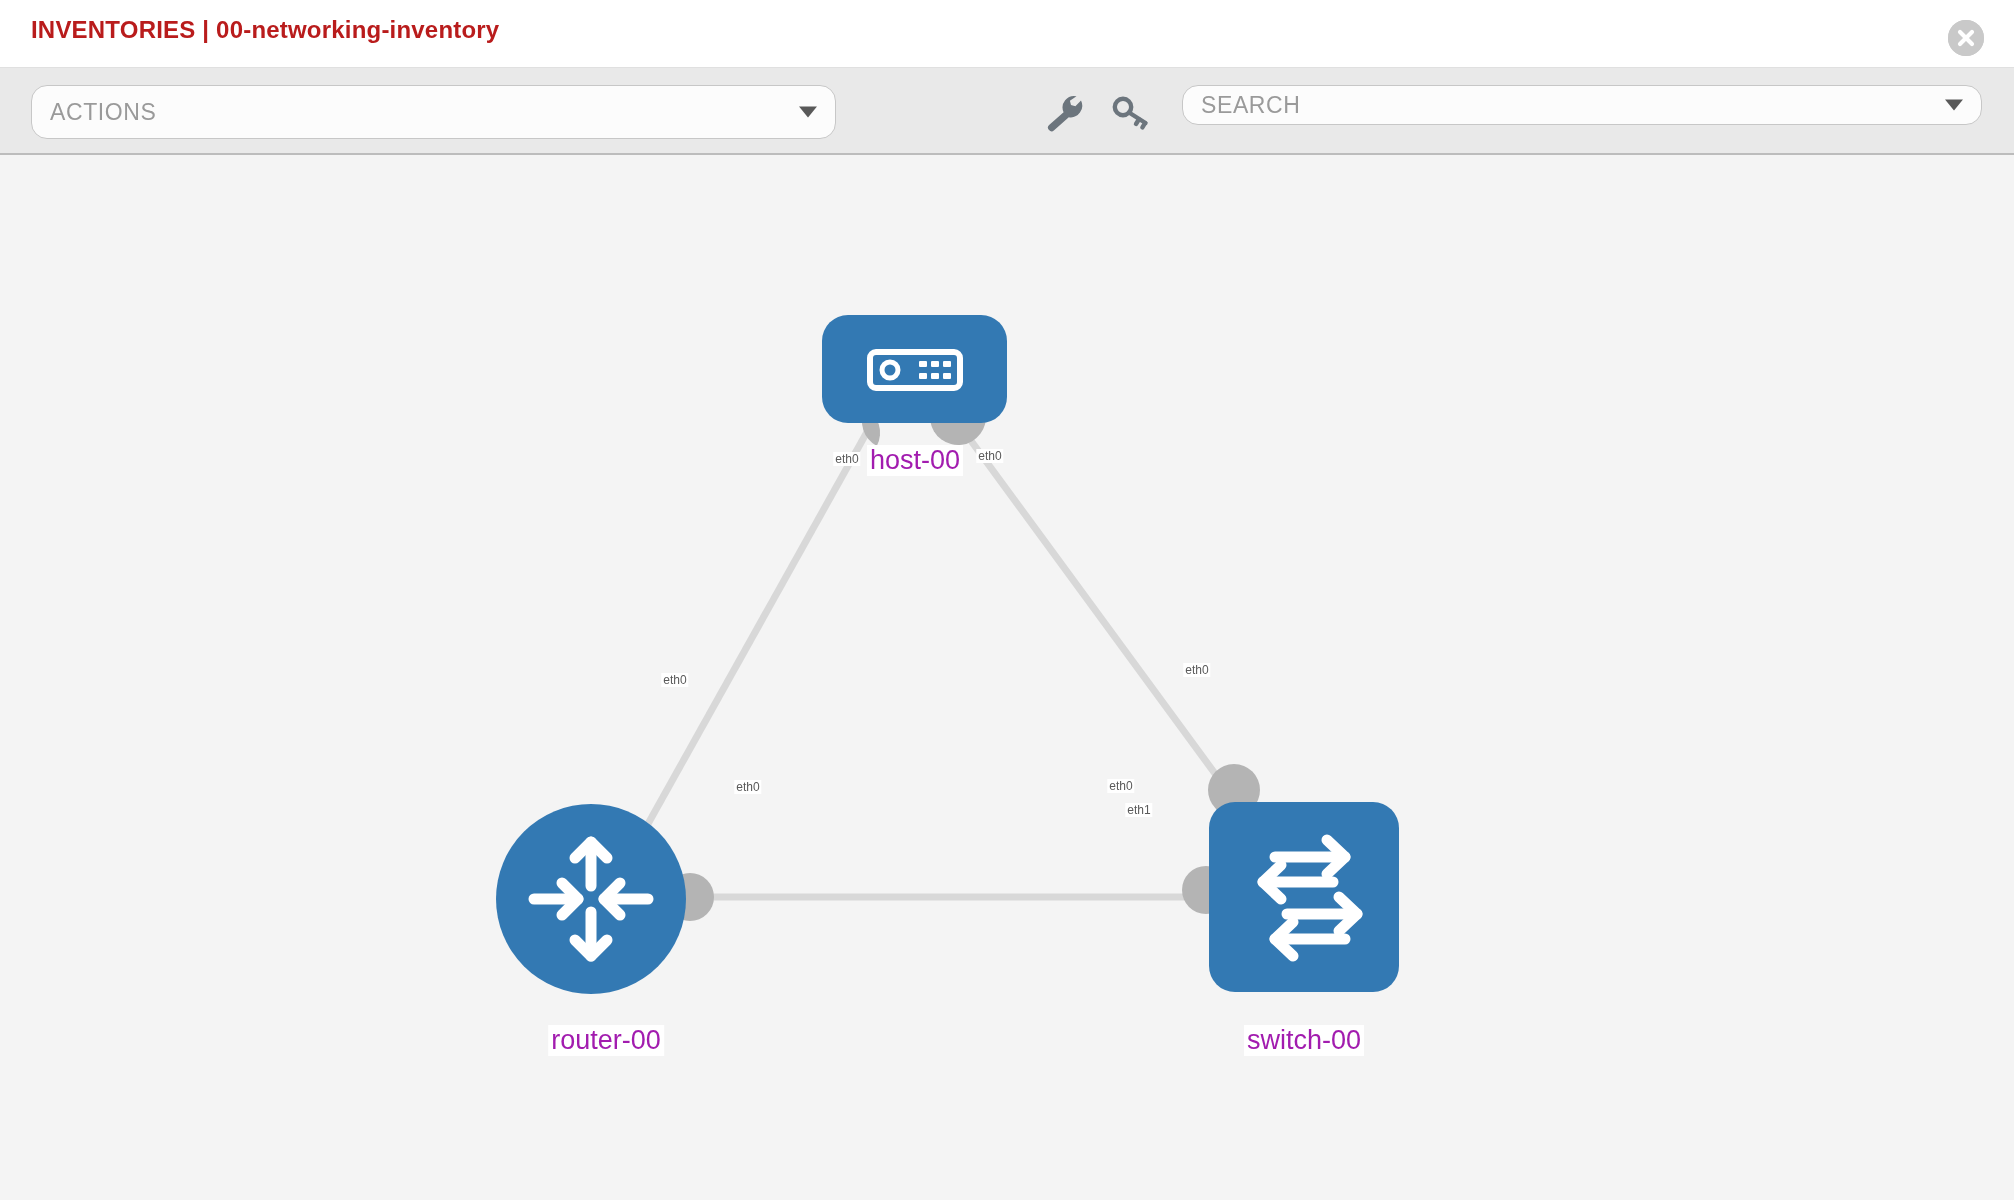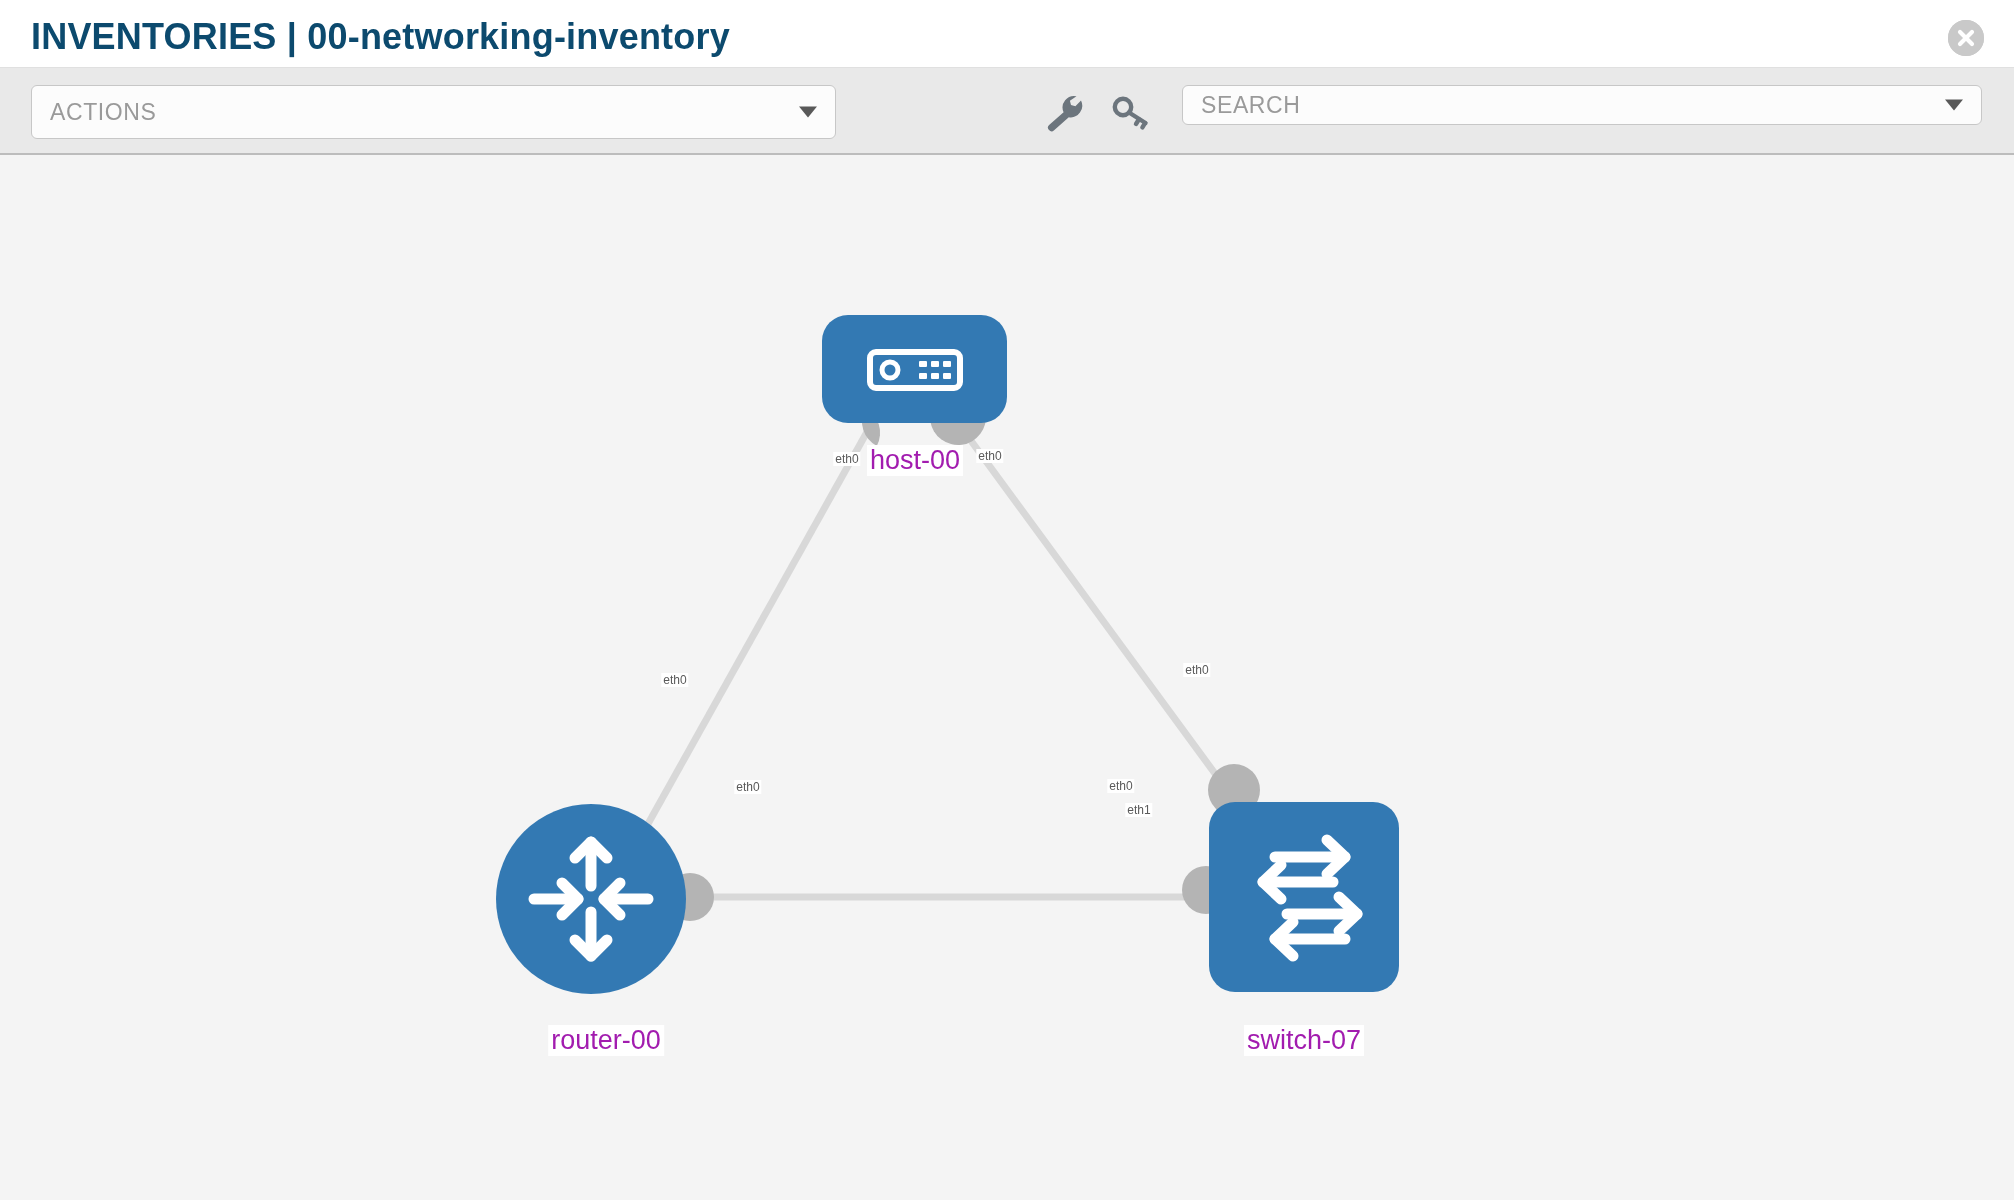--- a/index.html
+++ b/index.html
@@ -26,23 +26,23 @@
     width: 2014px;
     height: 68px;
     background: #ffffff;
     border-bottom: 1px solid #e0e0e0;
     box-sizing: border-box;
   }
   .header-title {
     position: absolute;
     left: 31px;
     top: 16px;
-    font-size: 36px;
+    font-size: 24px;
     font-weight: bold;
-    color: #0c4a6e;
+    color: #b91c1c;
     letter-spacing: 0.2px;
     white-space: nowrap;
     font-stretch: condensed;
   }
   .close-btn {
     position: absolute;
     right: 30px;
     top: 20px;
     width: 36px;
     height: 36px;
@@ -59,21 +59,21 @@
     width: 2014px;
     height: 87px;
     background: #e9e9e9;
     border-bottom: 2px solid #bcbcbc;
     box-sizing: border-box;
   }
   .select-box {
     position: absolute;
     background: #fcfcfc;
     border: 1px solid #c7c7c7;
-    border-radius: 6px;
+    border-radius: 16px;
     box-sizing: border-box;
     cursor: pointer;
   }
   .actions-select {
     left: 31px;
     top: 17px;
     width: 805px;
     height: 54px;
   }
   .search-select {
@@ -292,21 +292,21 @@
           <path d="M130 95 L148 112 L130 129"></path>
 
           <path d="M136 137 H66"></path>
           <path d="M84 120 L66 137 L84 154"></path>
         </g>
       </svg>
     </div>
 
     <div class="node-label label-host">host-00</div>
     <div class="node-label label-router">router-00</div>
-    <div class="node-label label-switch">switch-07</div>
+    <div class="node-label label-switch">switch-00</div>
 
     <div class="port-label pl-host-left">eth0</div>
     <div class="port-label pl-host-right">eth0</div>
     <div class="port-label pl-router-up">eth0</div>
     <div class="port-label pl-switch-up">eth0</div>
     <div class="port-label pl-router-e0">eth0</div>
     <div class="port-label pl-switch-e0">eth0</div>
     <div class="port-label pl-switch-e1">eth1</div>
 
   </div>

